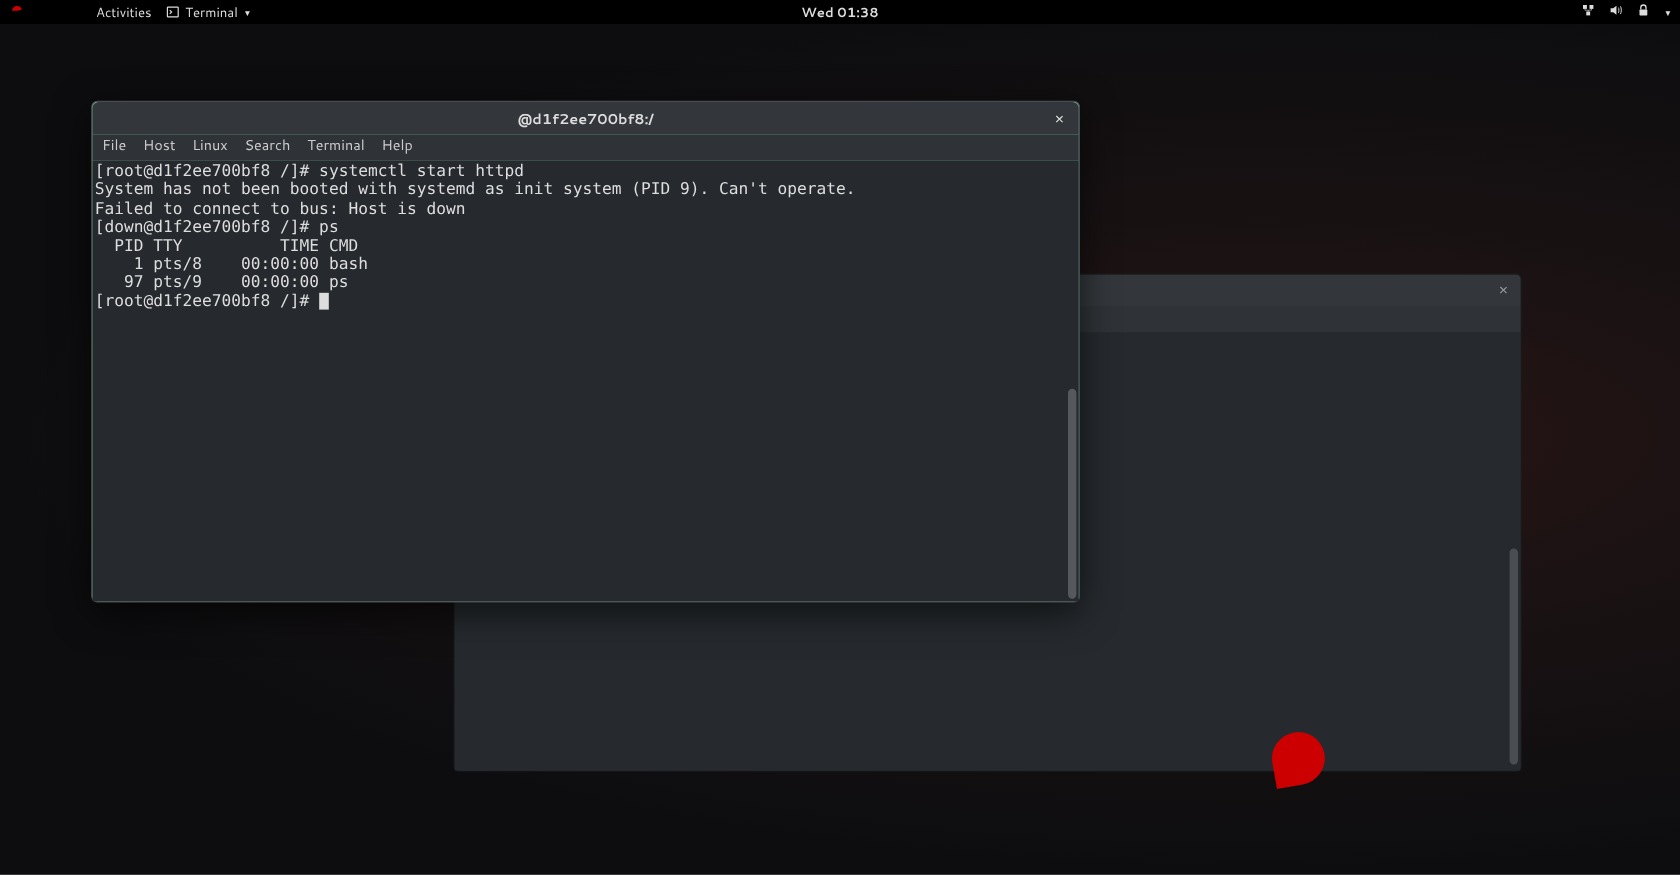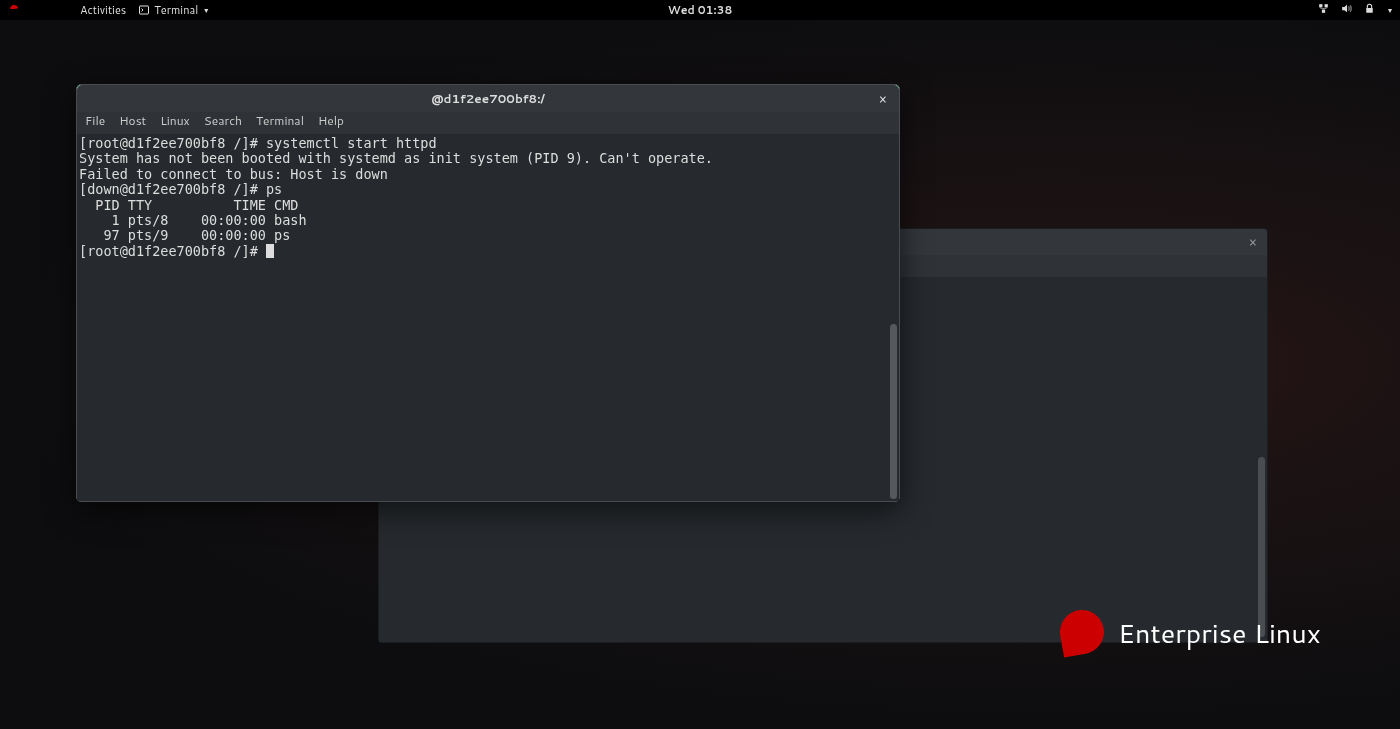--- a/index.html
+++ b/index.html
@@ -214,14 +214,13 @@
 <span>  PID TTY          TIME CMD</span>
 <span>    1 pts/8    00:00:00 bash</span>
 <span>   97 pts/9    00:00:00 ps</span>
 <span>[root@d1f2ee700bf8 /]# </span><span class="cursor"></span>
     <div class="fg-scroll"></div>
   </div>
 </div>
 
 <div class="brand">
   <div class="brand-hat"></div>
-  <div class="brand-text">Enterprise Linux</div>
 </div>
 
 </body></html>

